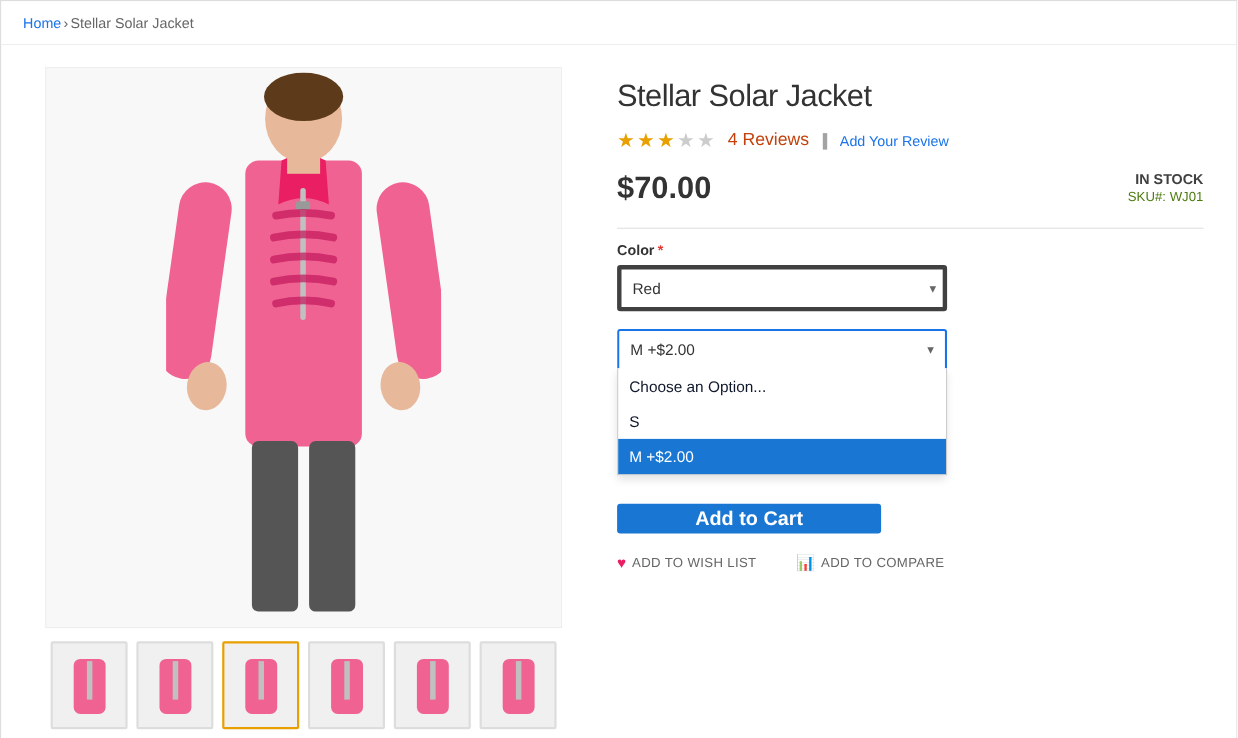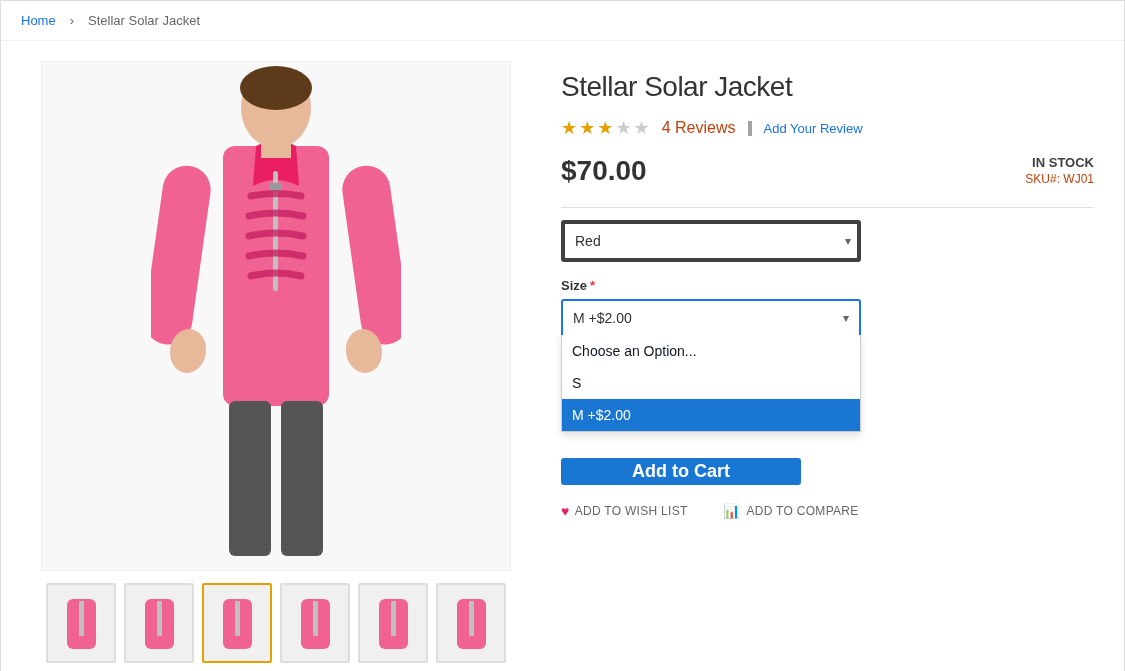--- a/index.html
+++ b/index.html
@@ -1,20 +1,20 @@
 <!DOCTYPE html>
 <html><head>
   <meta charset="utf-8">
   <style>
     * { box-sizing: border-box; margin: 0; padding: 0; }
     body { font-family: Arial, sans-serif; background: #fff; color: #333; font-size: 14px; }
 
     .page-wrapper { width: 1125px; min-height: 671px; background: #fff; border: 1px solid #ddd; overflow: hidden; }
 
-    .breadcrumb { padding: 12px 20px; font-size: 13px; color: #666; display: flex; align-items: center; gap: 14px; border-bottom: 1px solid #eee; }
+    .breadcrumb { padding: 12px 20px; font-size: 13px; color: #666; display: flex; align-items: center; gap: 2px; border-bottom: 1px solid #eee; }
     .breadcrumb a { color: #1a73e8; text-decoration: none; }
 
     .main-content { display: flex; padding: 20px 30px; gap: 40px; }
 
     
     .product-images { flex: 0 0 490px; display: flex; flex-direction: column; align-items: center; }
 
     .main-image-container {
       width: 470px;
       height: 510px;
@@ -51,21 +51,21 @@
     .stars { display: flex; gap: 2px; }
     .star { font-size: 18px; color: #e8a000; }
     .star.empty { color: #ccc; }
     .reviews-link { color: #c2410c; text-decoration: none; font-size: 16px; }
     .add-review-link { color: #1a73e8; text-decoration: none; font-size: 13px; border-left: 4px solid #a3a3a3; padding-left: 12px; }
 
     .price-stock-row { display: flex; align-items: flex-start; justify-content: space-between; margin-bottom: 20px; }
     .price { font-size: 28px; font-weight: bold; color: #333; }
     .stock-info { text-align: right; }
     .in-stock { color: #404040; font-size: 13px; font-weight: bold; }
-    .sku { color: #c2410c; font-size: 12px; margin-top: 2px; text-align: center; }
+    .sku { color: #4d7c0f; font-size: 12px; margin-top: 2px; text-align: center; }
 
     .divider { border: none; border-top: 1px solid #e0e0e0; margin: 12px 0; }
 
     .option-group { margin-bottom: 16px; }
     .option-label { font-size: 13px; font-weight: bold; color: #333; margin-bottom: 6px; }
     .option-label span.required { color: #e53935; margin-left: 3px; }
 
     .select-wrapper {
       position: relative;
       width: 100%;
@@ -279,35 +279,35 @@
             <span>SKU#:</span>
             <span>WJ01</span>
           </div>
         </div>
       </div>
 
       <hr class="divider">
 
       
       <div class="option-group">
+        <div class="option-label">
+          <span>Color</span><span class="required">*</span>
+        </div>
         <div class="select-wrapper">
           <select class="select-control">
             <option>Red</option>
             <option>Blue</option>
             <option>Green</option>
           </select>
           <span class="select-chevron">▾</span>
         </div>
       </div>
 
       
       <div class="option-group">
-        <div class="option-label">
-          <span>Size</span><span class="required">*</span>
-        </div>
 
         <div class="size-select-container">
 
           <div class="size-display-box">
             <span>M +$2.00</span>
             <span style="color:#666; font-size:12px; position:absolute; right:10px;">▾</span>
           </div>
 
           <div class="size-dropdown-list">
             <div class="dropdown-option">Choose an Option...</div>

